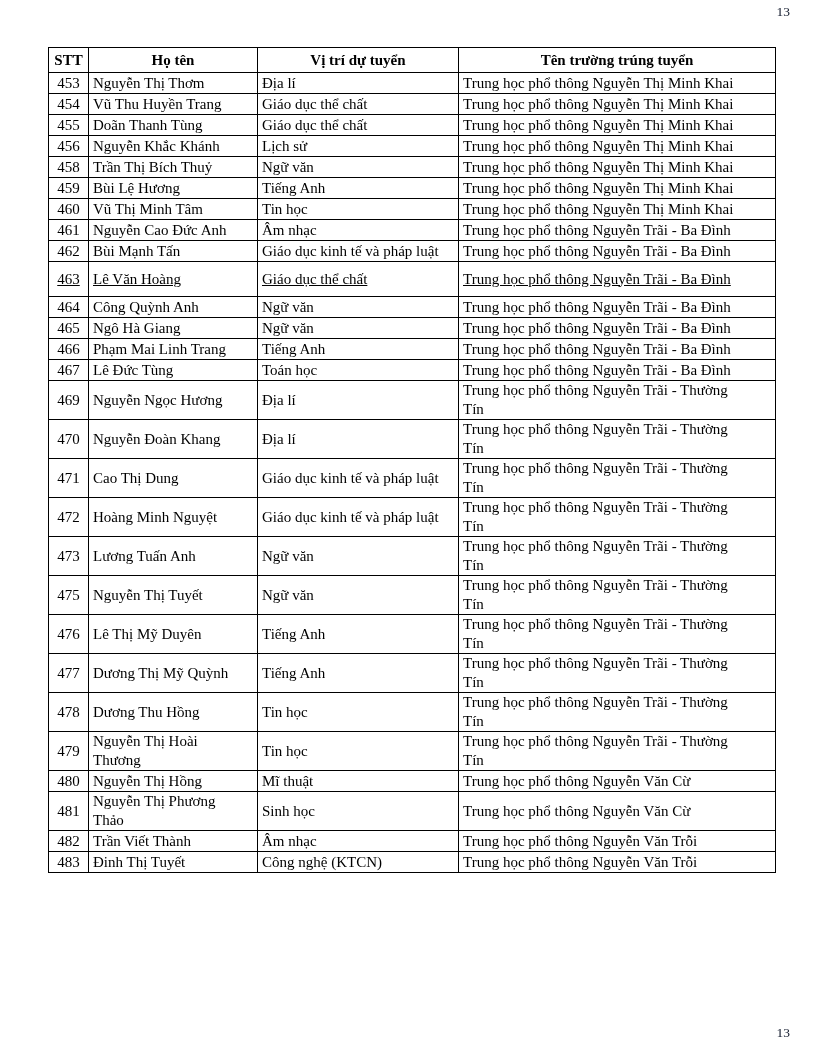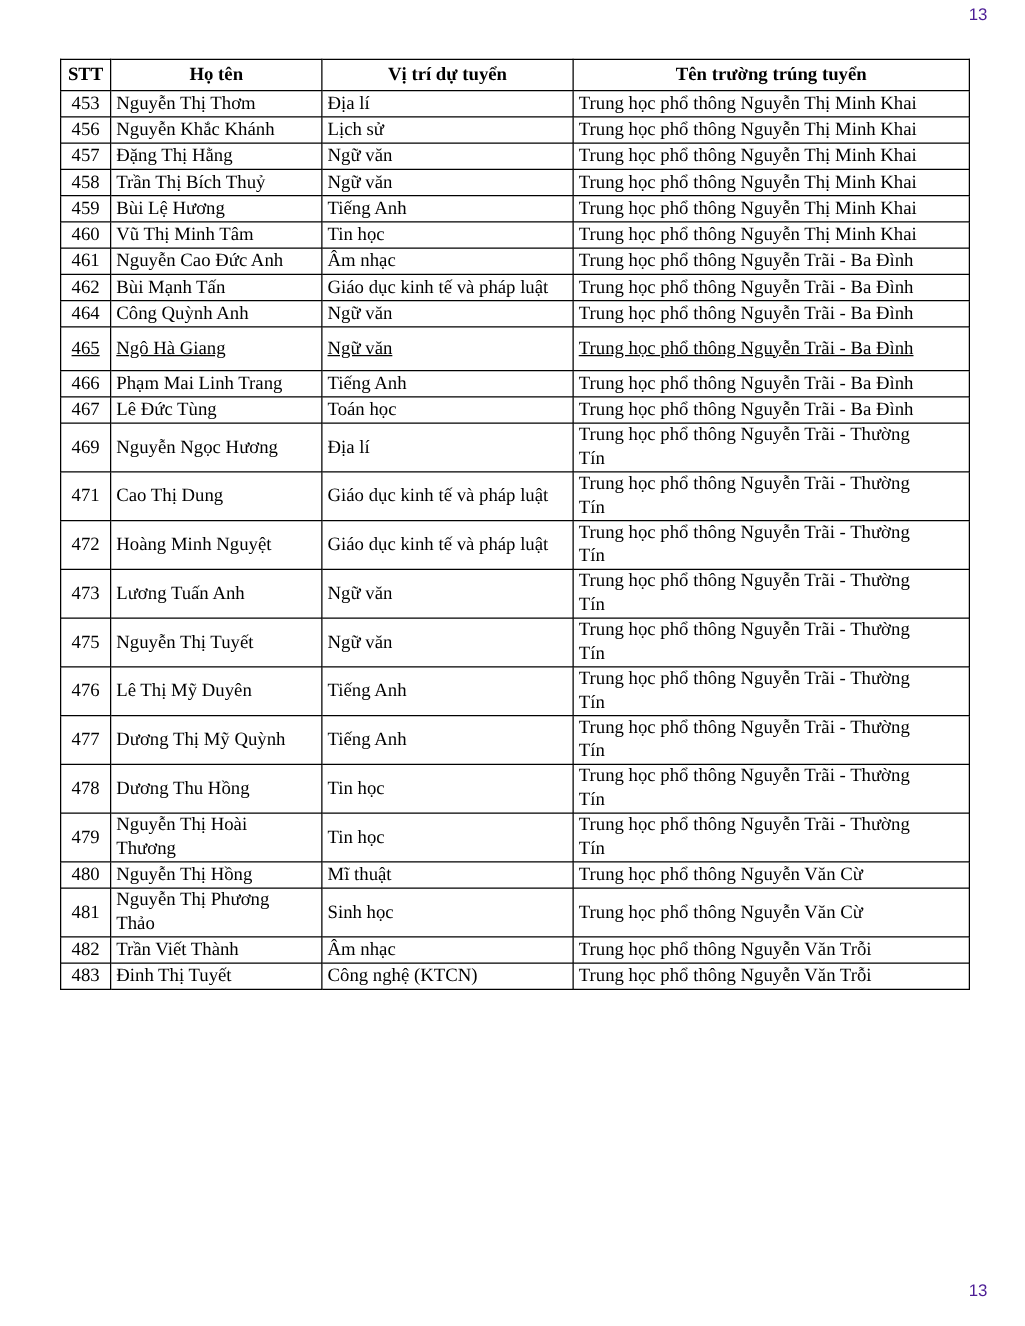--- a/index.html
+++ b/index.html
@@ -6,23 +6,23 @@
   body {
     width: 820px; height: 1061px;
     background: #ffffff;
     position: relative;
     font-family: "Liberation Serif", serif;
     color: #000;
   }
   .page-number {
     position: absolute;
     right: 30px;
-    font-family: Liberation Sans, sans-serif;
+    font-family: Liberation Serif, serif;
     font-size: 13.5px;
-    color: #4c1d95;
+    color: #0f172a;
   }
   .page-number.top { top: 4px; }
   .page-number.bottom { top: 1025px; }
 
   table#admission-table {
     position: absolute;
     top: 47px; left: 48px;
     width: 727px;
     border-collapse: collapse;
     table-layout: fixed;
@@ -74,32 +74,38 @@
     </tr>
   </thead>
   <tbody>
       <tr>
         <td class="col-stt">453</td>
         <td class="col-name">Nguyễn Thị Thơm</td>
         <td class="col-position">Địa lí</td>
         <td class="col-school">Trung học phổ thông Nguyễn Thị Minh Khai</td>
       </tr>
       <tr>
+        <td class="col-stt">454</td>
+        <td class="col-name">Vũ Thu Huyền Trang</td>
+        <td class="col-position">Giáo dục thể chất</td>
+        <td class="col-school">Trung học phổ thông Nguyễn Thị Minh Khai</td>
+      </tr>
+      <tr>
+        <td class="col-stt">455</td>
+        <td class="col-name">Doãn Thanh Tùng</td>
+        <td class="col-position">Giáo dục thể chất</td>
+        <td class="col-school">Trung học phổ thông Nguyễn Thị Minh Khai</td>
+      </tr>
+      <tr>
         <td class="col-stt">456</td>
         <td class="col-name">Nguyễn Khắc Khánh</td>
         <td class="col-position">Lịch sử</td>
         <td class="col-school">Trung học phổ thông Nguyễn Thị Minh Khai</td>
       </tr>
       <tr>
-        <td class="col-stt">457</td>
-        <td class="col-name">Đặng Thị Hằng</td>
-        <td class="col-position">Ngữ văn</td>
-        <td class="col-school">Trung học phổ thông Nguyễn Thị Minh Khai</td>
-      </tr>
-      <tr>
         <td class="col-stt">458</td>
         <td class="col-name">Trần Thị Bích Thuỷ</td>
         <td class="col-position">Ngữ văn</td>
         <td class="col-school">Trung học phổ thông Nguyễn Thị Minh Khai</td>
       </tr>
       <tr>
         <td class="col-stt">459</td>
         <td class="col-name">Bùi Lệ Hương</td>
         <td class="col-position">Tiếng Anh</td>
         <td class="col-school">Trung học phổ thông Nguyễn Thị Minh Khai</td>
@@ -116,20 +122,26 @@
         <td class="col-position">Âm nhạc</td>
         <td class="col-school">Trung học phổ thông Nguyễn Trãi - Ba Đình</td>
       </tr>
       <tr>
         <td class="col-stt">462</td>
         <td class="col-name">Bùi Mạnh Tấn</td>
         <td class="col-position">Giáo dục kinh tế và pháp luật</td>
         <td class="col-school">Trung học phổ thông Nguyễn Trãi - Ba Đình</td>
       </tr>
       <tr>
+        <td class="col-stt">463</td>
+        <td class="col-name">Lê Văn Hoàng</td>
+        <td class="col-position">Giáo dục thể chất</td>
+        <td class="col-school">Trung học phổ thông Nguyễn Trãi - Ba Đình</td>
+      </tr>
+      <tr>
         <td class="col-stt">464</td>
         <td class="col-name">Công Quỳnh Anh</td>
         <td class="col-position">Ngữ văn</td>
         <td class="col-school">Trung học phổ thông Nguyễn Trãi - Ba Đình</td>
       </tr>
       <tr>
         <td class="col-stt">465</td>
         <td class="col-name">Ngô Hà Giang</td>
         <td class="col-position">Ngữ văn</td>
         <td class="col-school">Trung học phổ thông Nguyễn Trãi - Ba Đình</td>
@@ -142,20 +154,27 @@
       </tr>
       <tr>
         <td class="col-stt">467</td>
         <td class="col-name">Lê Đức Tùng</td>
         <td class="col-position">Toán học</td>
         <td class="col-school">Trung học phổ thông Nguyễn Trãi - Ba Đình</td>
       </tr>
       <tr>
         <td class="col-stt">469</td>
         <td class="col-name">Nguyễn Ngọc Hương</td>
+        <td class="col-position">Địa lí</td>
+        <td class="col-school">Trung học phổ thông Nguyễn Trãi - Thường
+Tín</td>
+      </tr>
+      <tr>
+        <td class="col-stt">470</td>
+        <td class="col-name">Nguyễn Đoàn Khang</td>
         <td class="col-position">Địa lí</td>
         <td class="col-school">Trung học phổ thông Nguyễn Trãi - Thường
 Tín</td>
       </tr>
       <tr>
         <td class="col-stt">471</td>
         <td class="col-name">Cao Thị Dung</td>
         <td class="col-position">Giáo dục kinh tế và pháp luật</td>
         <td class="col-school">Trung học phổ thông Nguyễn Trãi - Thường
 Tín</td>

